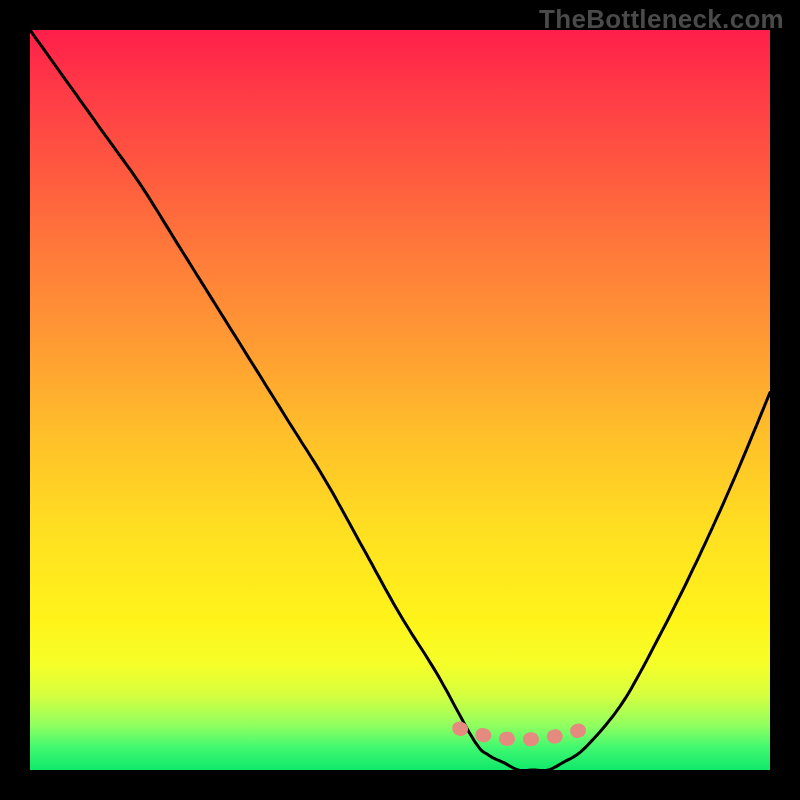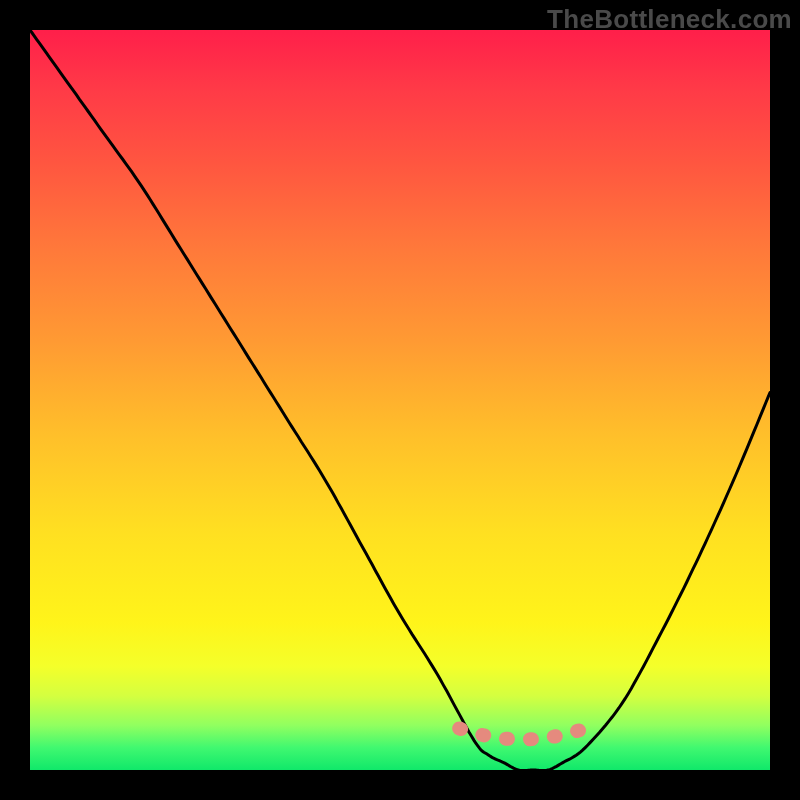--- a/index.html
+++ b/index.html
@@ -13,21 +13,21 @@
   }
   .frame {
     position: relative;
     width: 800px;
     height: 800px;
     background: #000;
   }
   .watermark {
     position: absolute;
     top: 4px;
-    right: 8px;
+    right: 16px;
     color: #4a4a4a;
     font-size: 26px;
     font-weight: 600;
     letter-spacing: 0.3px;
     z-index: 10;
   }
   .plot-area {
     position: absolute;
     left: 30px;
     top: 30px;

